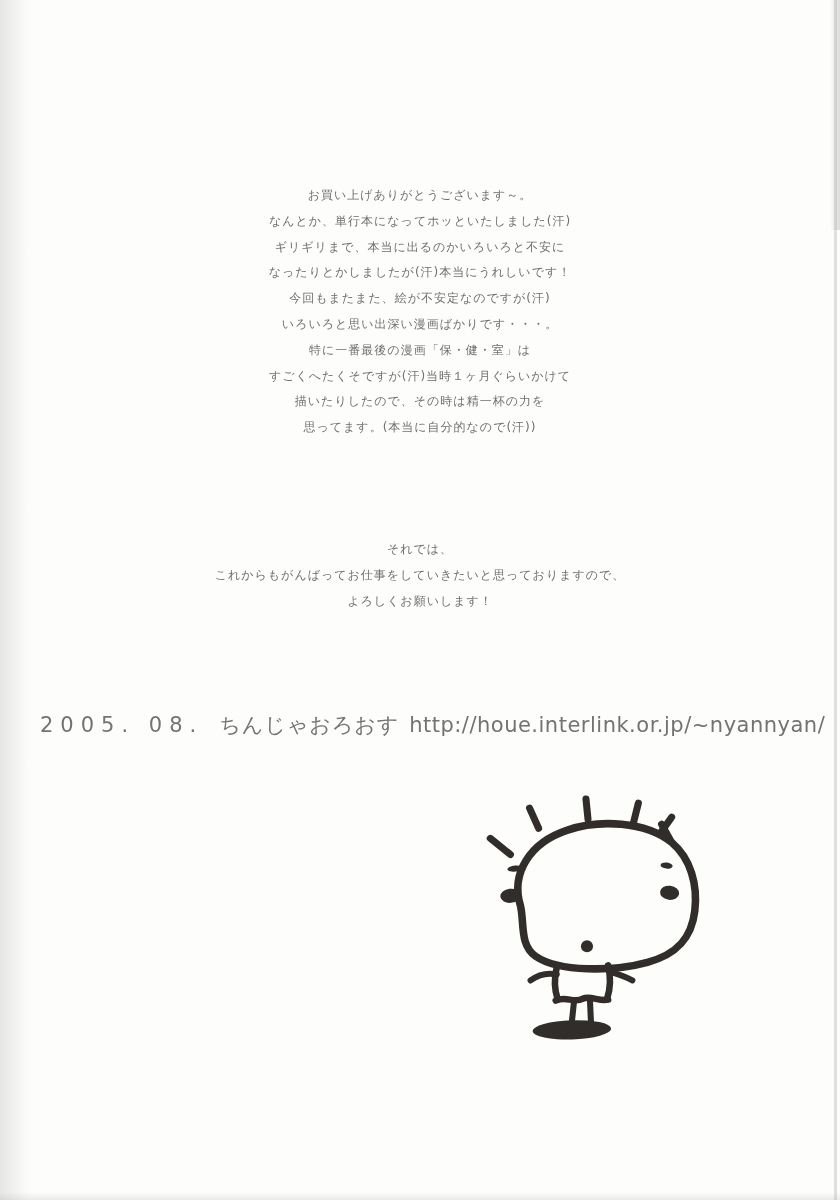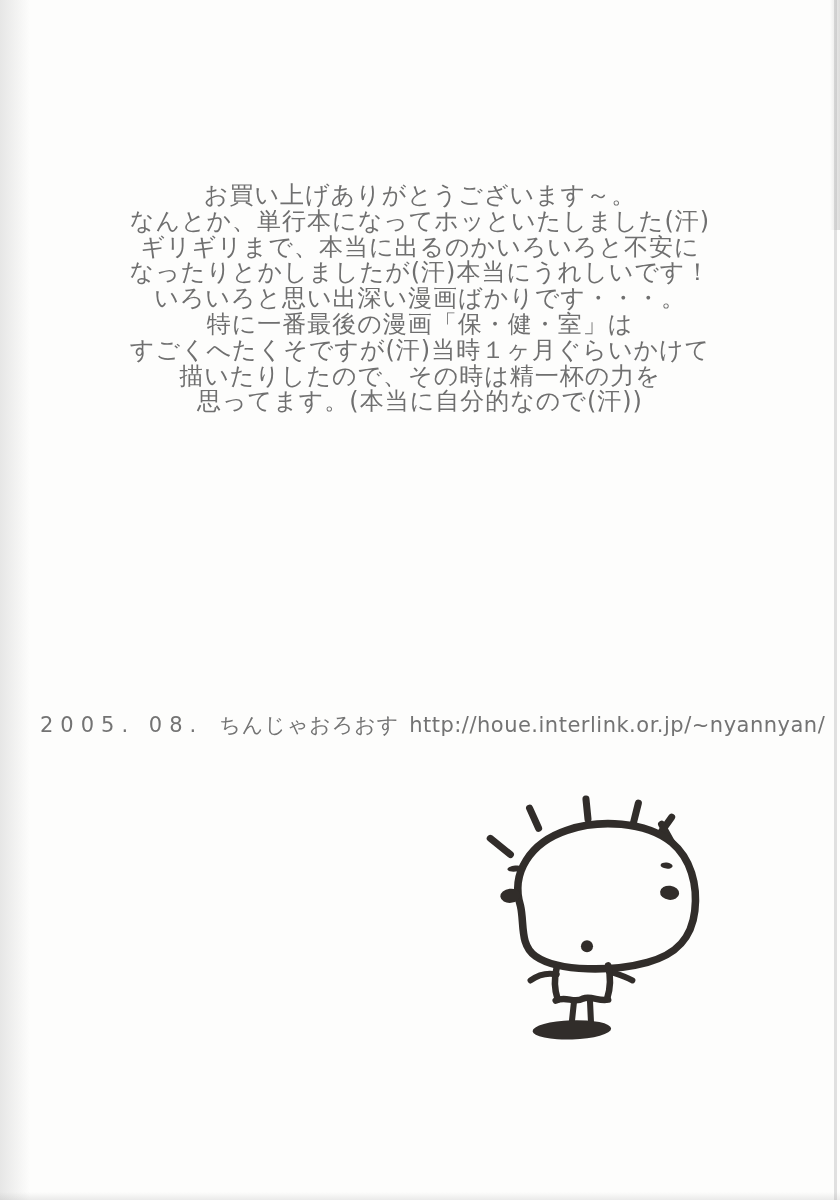--- a/index.html
+++ b/index.html
@@ -36,21 +36,21 @@
     background: linear-gradient(to top, rgba(150,150,150,0.18), rgba(255,255,255,0));
     pointer-events: none;
   }
 
   .handwriting {
     position: absolute;
     left: 70px;
     width: 700px;
     text-align: center;
     color: #6f6f6f;
-    font-size: 24px;
+    font-size: 12px;
     letter-spacing: 1px;
     line-height: 25.8px;
     white-space: nowrap;
   }
   .para1 { top: 183px; }
   .para2 { top: 536px; line-height: 26px; }
   .para3 { top: 632px; line-height: 27px; }
 
   .credit {
     position: absolute;
@@ -91,27 +91,33 @@
   <div class="edge-left"></div>
   <div class="edge-right"></div>
   <div class="edge-right-smudge"></div>
   <div class="edge-bottom"></div>
 
   <div class="handwriting para1">
     <div>お買い上げありがとうございます～。</div>
     <div>なんとか、単行本になってホッといたしました(汗)</div>
     <div>ギリギリまで、本当に出るのかいろいろと不安に</div>
     <div>なったりとかしましたが(汗)本当にうれしいです！</div>
+    <div>今回もまたまた、絵が不安定なのですが(汗)</div>
     <div>いろいろと思い出深い漫画ばかりです・・・。</div>
     <div>特に一番最後の漫画「保・健・室」は</div>
     <div>すごくへたくそですが(汗)当時１ヶ月ぐらいかけて</div>
     <div>描いたりしたので、その時は精一杯の力を</div>
     <div>思ってます。(本当に自分的なので(汗))</div>
   </div>
 
+  <div class="handwriting para2">
+    <div>それでは、</div>
+    <div>これからもがんばってお仕事をしていきたいと思っておりますので、</div>
+    <div>よろしくお願いします！</div>
+  </div>
 
 
   <div class="credit">
     <span class="date">2005. 08.</span><span class="circle">ちんじゃおろおす</span><span class="url">http://houe.interlink.or.jp/~nyannyan/</span>
   </div>
 
   <svg class="doodle" viewBox="0 0 260 260" xmlns="http://www.w3.org/2000/svg">
     <g stroke="#312d2a" stroke-linecap="round" fill="none">
 
       <g stroke-width="7">

